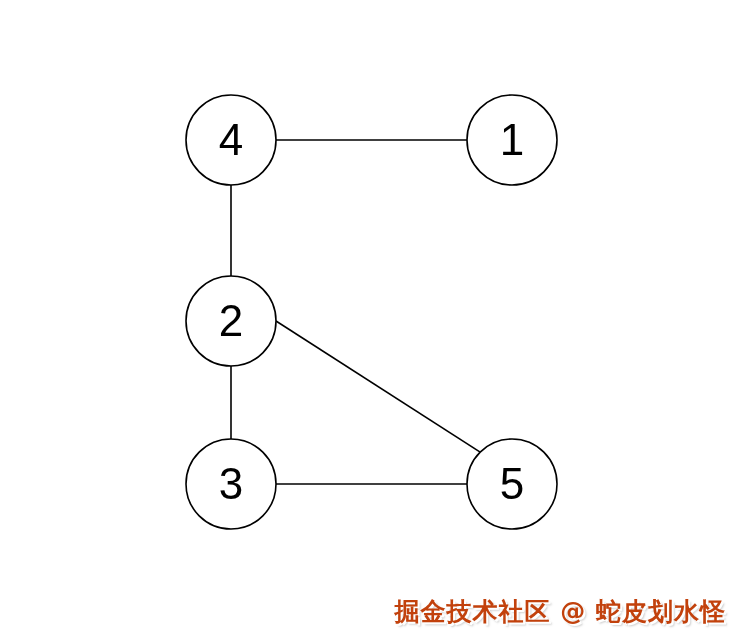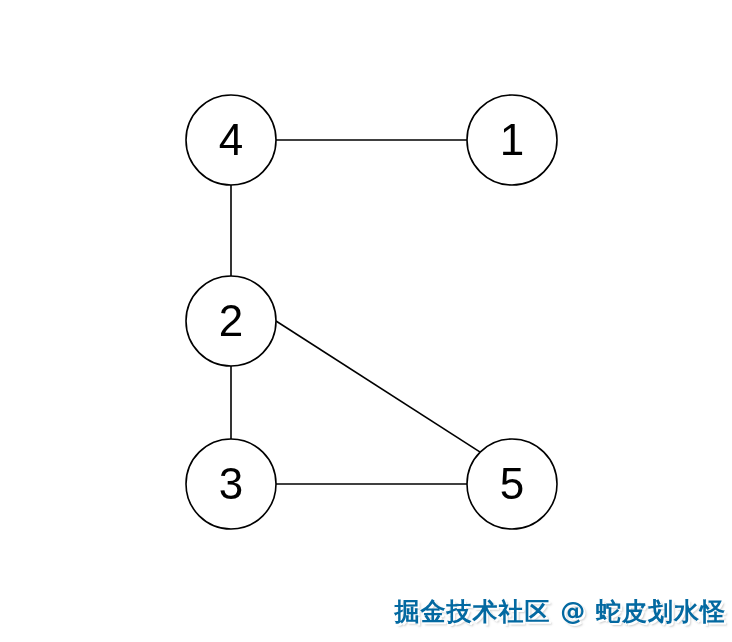--- a/index.html
+++ b/index.html
@@ -27,21 +27,21 @@
     fill: #000000;
   }
   .watermark {
     position: absolute;
     right: 6px;
     bottom: 14px;
     font-family: "DejaVu Sans", "Liberation Sans", sans-serif;
     font-size: 25px;
     font-weight: 700;
     letter-spacing: 1px;
-    color: #0369a1;
+    color: #c2410c;
     text-shadow: 2px 2px 0 #ffffff, 3px 3px 2px rgba(120,120,120,0.35);
     white-space: nowrap;
     user-select: none;
   }
 </style>
 </head>
 <body>
 
 <div class="canvas">
   <svg class="graph" id="graph" width="732" height="642" viewBox="0 0 732 642">

